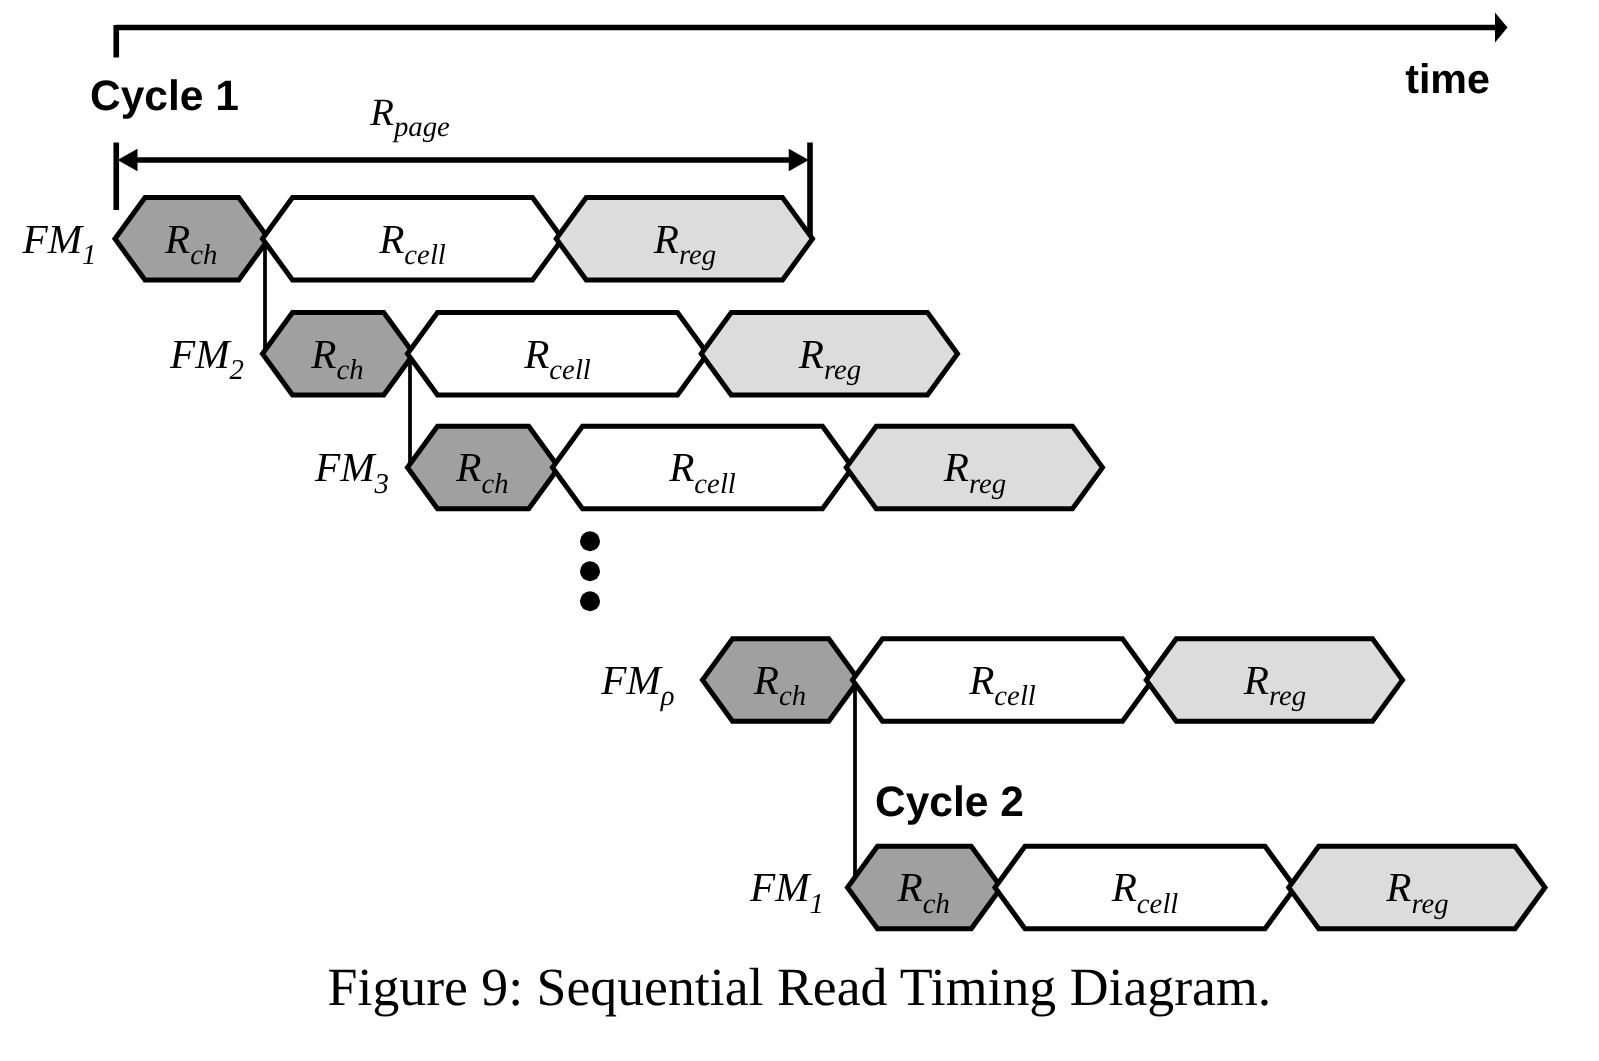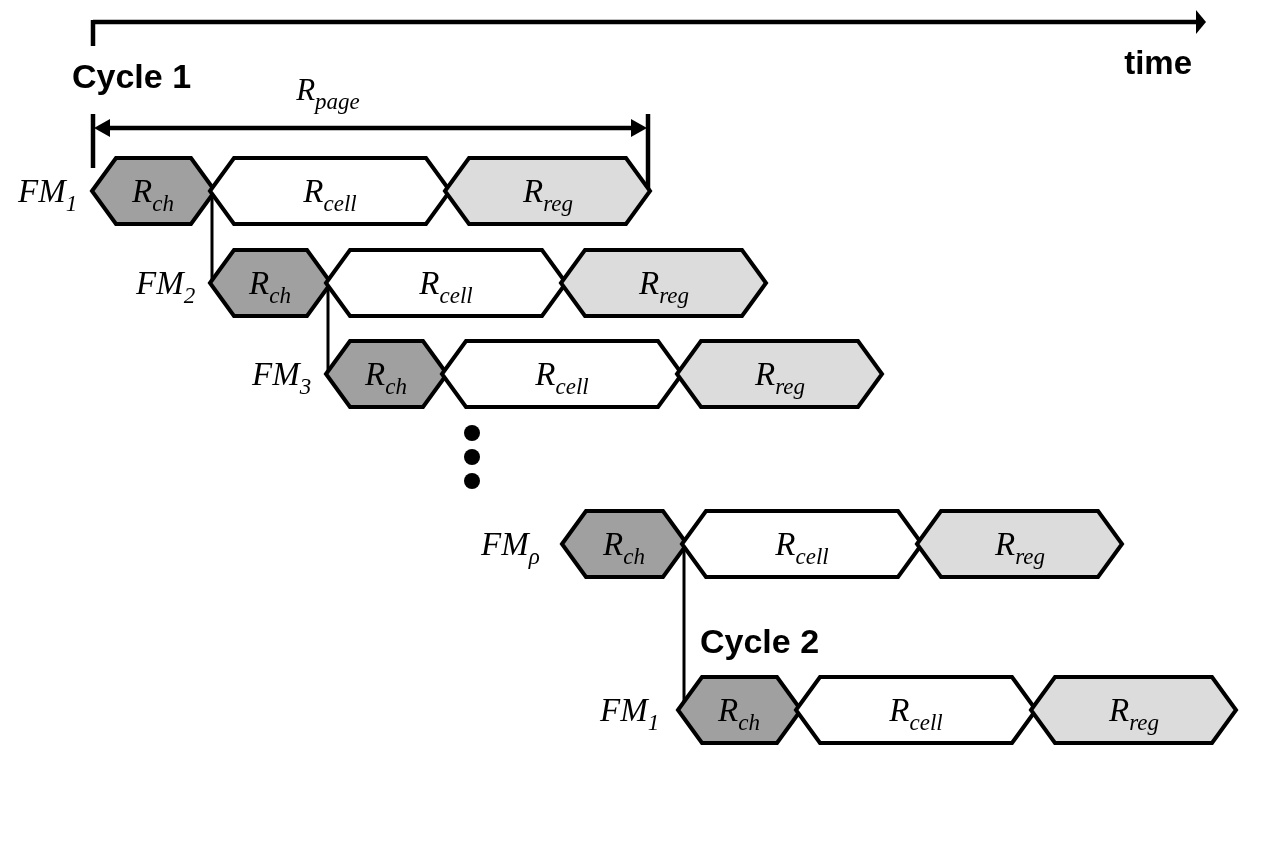--- a/index.html
+++ b/index.html
@@ -242,14 +242,15 @@
       </text>
 
       <polygon class="hex-outline" fill="#dcdcdc" points="1031,710 1055,677 1212,677 1236,710 1212,743 1055,743"></polygon>
       <text class="lbl-block" x="1134" y="721" text-anchor="middle">
         <tspan>R</tspan><tspan class="lbl-sub" dy="9">reg</tspan>
       </text>
     </g>
 
   </svg>
 
+  <div class="caption">Figure 9: Sequential Read Timing Diagram.</div>
 
 </div>
 
 </body></html>

